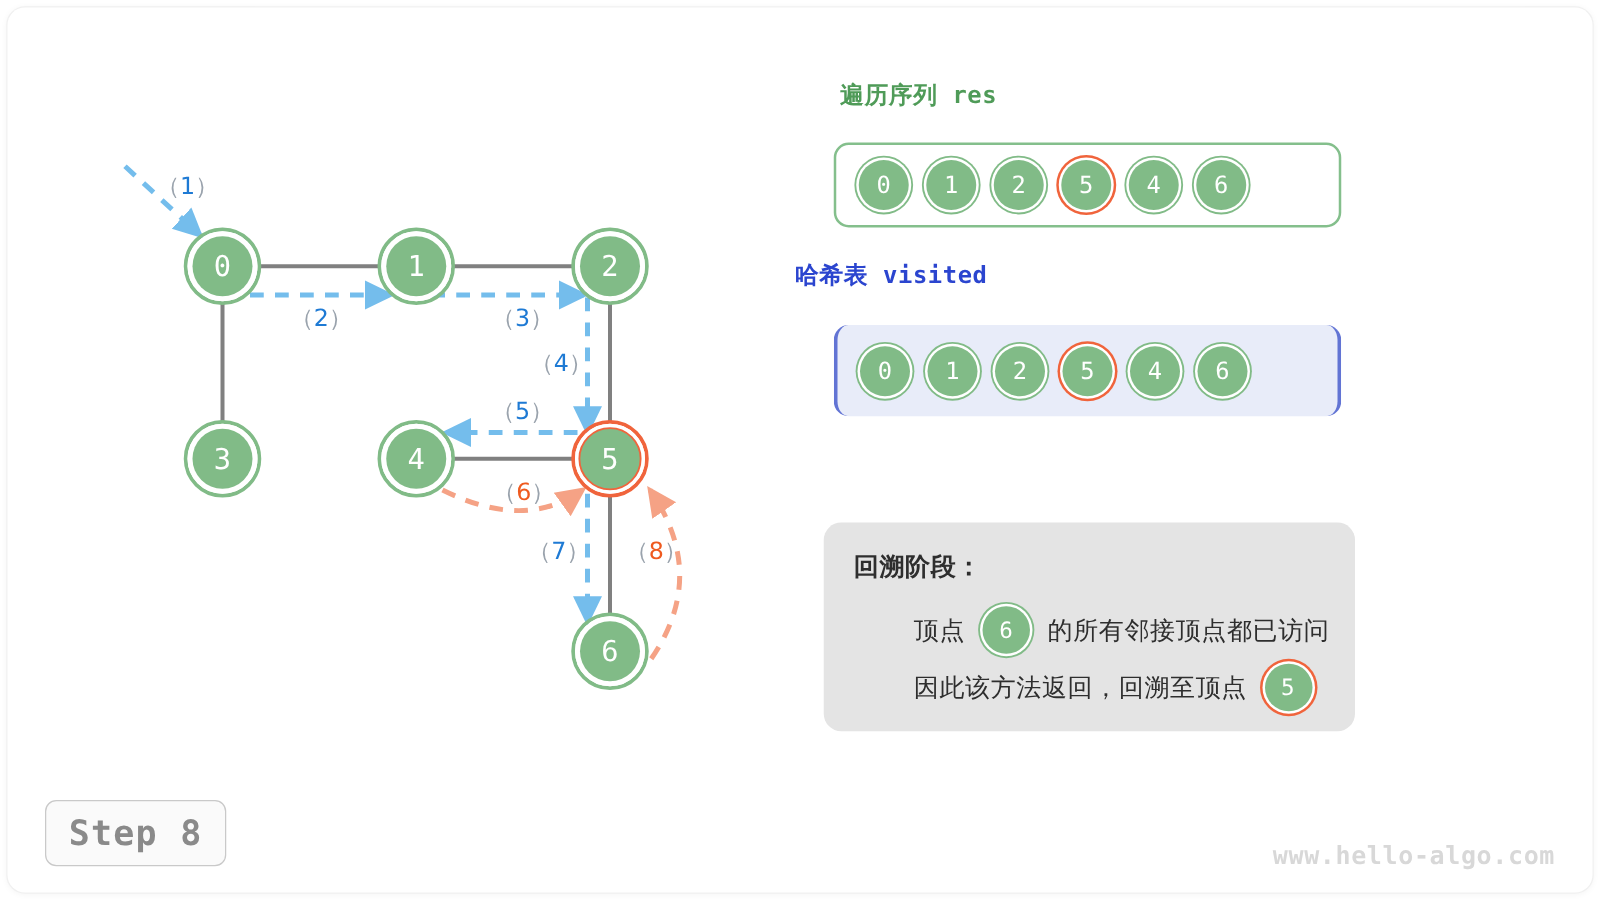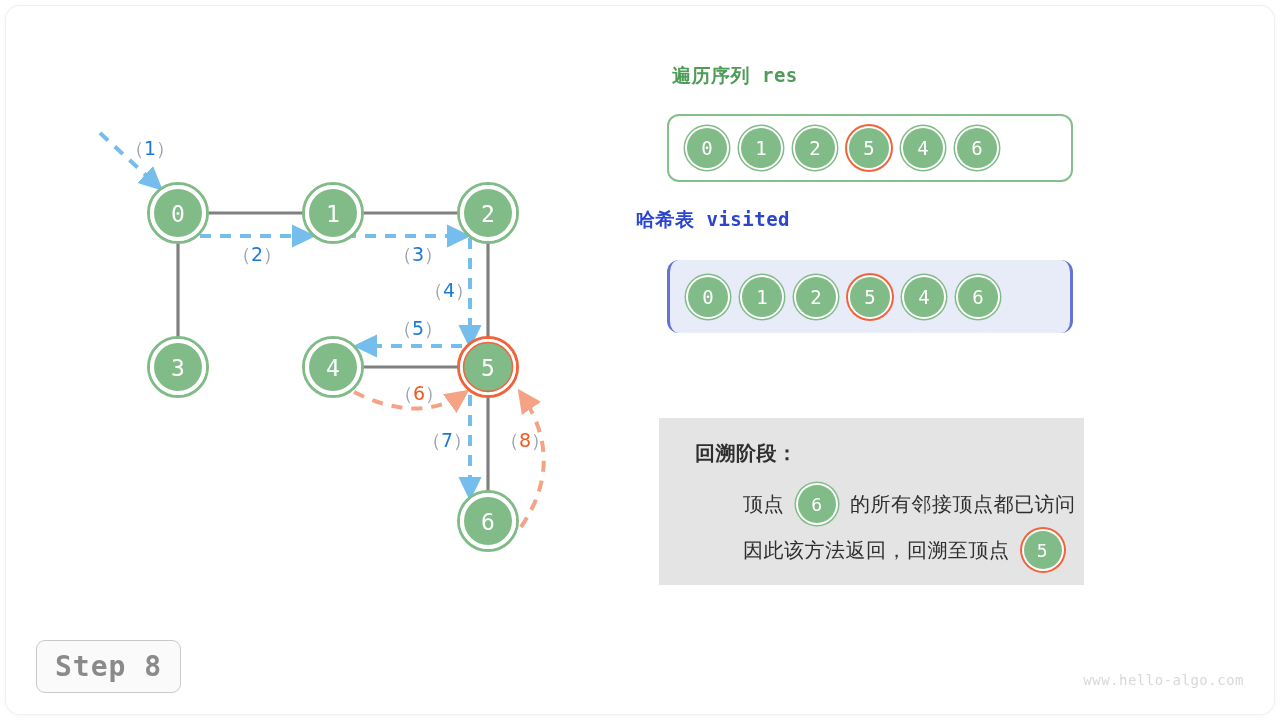--- a/index.html
+++ b/index.html
@@ -82,23 +82,23 @@
   .chip.hl {
     box-shadow: 0 0 0 2px #ffffff, 0 0 0 4px #f0643c;
   }
 
   
   #explain-box {
     position: absolute;
     left: 659px; top: 418px;
     width: 425px; height: 167px;
     background: #e4e4e4;
-    border-radius: 0;
-    box-sizing: border-box;
-    padding: 22px 24px 0 36px;
+    border-radius: 14px;
+    box-sizing: border-box;
+    padding: 22px 24px 0 24px;
   }
   #explain-heading {
     font-size: 20px;
     font-weight: bold;
     color: #2e2e2e;
     margin-bottom: 14px;
     letter-spacing: 0.5px;
   }
   .explain-line {
     display: flex;
@@ -129,23 +129,24 @@
     font-weight: bold;
     font-size: 28px;
     color: #8a8a8a;
     letter-spacing: 1px;
     box-sizing: border-box;
   }
   #watermark {
     position: absolute;
     right: 36px; top: 672px;
     font-family: "DejaVu Sans Mono", "Liberation Mono", monospace;
-    font-size: 14px;
+    font-size: 20px;
     color: #d8d8d8;
     letter-spacing: 0.5px;
+    font-weight: bold;
   }
 
   
   .edge-label {
     font-family: "DejaVu Sans", "Liberation Sans", sans-serif;
     font-size: 19px;
     fill: #9aa3ad;
   }
   .edge-label tspan.num-blue { fill: #1e7ad4; }
   .edge-label tspan.num-orange { fill: #ef5a1f; }

